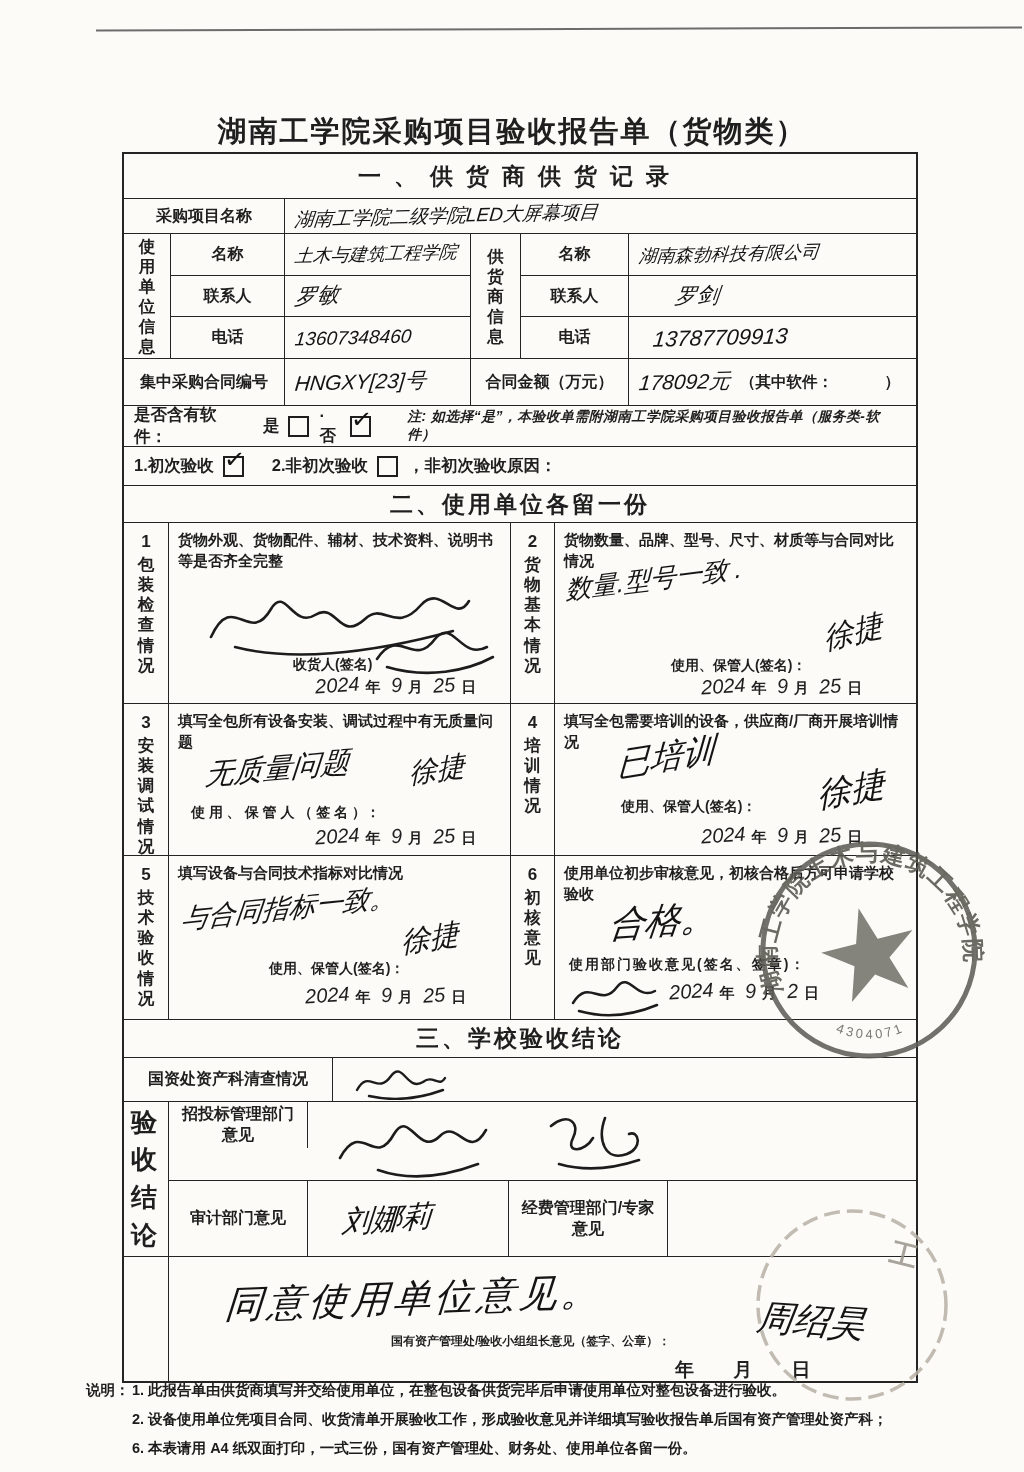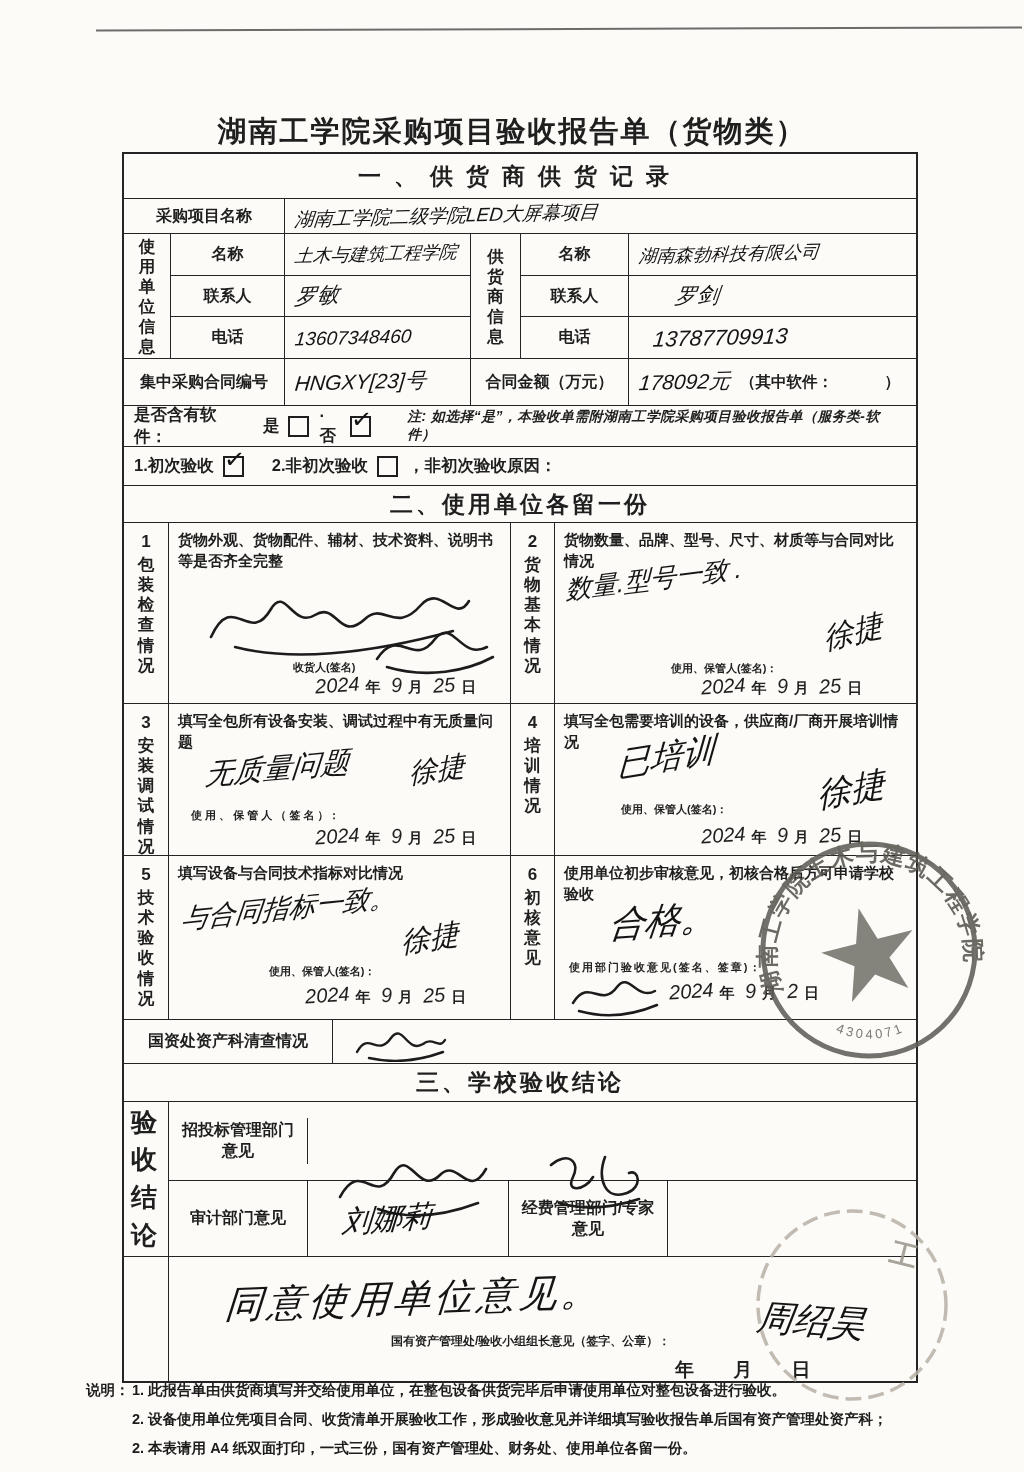--- a/index.html
+++ b/index.html
@@ -37,21 +37,21 @@
   .vcell{display:flex;align-items:center;justify-content:center;}
   .vtext{width:20px;word-break:break-all;line-height:1.22;text-align:center;font-weight:600;font-size:16.5px;}
   .numcell{display:flex;flex-direction:column;align-items:center;padding-top:9px;}
   .numcell .num{font-size:17px;font-weight:600;margin-bottom:2px;}
 
   .body{position:relative;padding:6px 9px;font-size:15px;font-weight:600;line-height:1.4;}
 
   .hwi{display:inline-block;font-style:italic;font-weight:500;color:#141414;transform:skewX(-7deg) rotate(-1.5deg);white-space:nowrap;}
   .hw{position:absolute;font-style:italic;font-weight:500;color:#141414;white-space:nowrap;}
   .sig-svg{position:absolute;}
-  .signline{position:absolute;font-weight:600;font-size:11px;white-space:nowrap;}
+  .signline{position:absolute;font-weight:600;font-size:14px;white-space:nowrap;}
   .dateline{position:absolute;white-space:nowrap;font-size:15px;font-weight:600;}
   .dateline .n{display:inline-block;font-style:italic;font-size:20px;font-weight:500;margin:0 6px;transform:rotate(-4deg);}
 
   .cb{display:inline-block;width:17px;height:17px;border:2.2px solid #1e1e1e;position:relative;vertical-align:-3px;margin:0 10px 0 9px;}
   .cb .tick{position:absolute;left:-1px;top:-13px;font-size:25px;font-weight:bold;font-style:normal;transform:rotate(6deg);color:#141414;}
 
   .note-it{font-style:italic;font-weight:bold;font-size:13.8px;letter-spacing:.5px;}
 
   .notes{position:absolute;left:86px;top:1376px;width:935px;font-size:14.5px;font-weight:600;line-height:2.0;color:#1c1c1c;}
   .notes .row1{display:flex;}
@@ -264,39 +264,39 @@
           <path d="M10 32 C 26 6, 38 38, 54 16 C 66 0, 74 30, 92 20 M16 40 C 44 48, 70 44, 94 34" fill="none" stroke="#1c1c1c" stroke-width="2.5" stroke-linecap="round"></path>
         </svg>
         <span class="dateline" style="left:108px;bottom:14px">
           <span class="n">2024</span><span>年</span>
           <span class="n">9</span><span>月</span>
           <span class="n">2</span><span>日</span>
         </span>
       </div>
     </div>
 
+    <div class="r h37">
+        <div class="sec">三、学校验收结论</div>
+      </div>
+
     <div class="r h43">
       <div class="c lab" style="flex:0 0 208px">国资处资产科清查情况</div>
       <div class="c flex1">
         <svg class="sig-svg" style="left:14px;top:4px" width="104" height="38" viewBox="0 0 104 38">
           <path d="M10 28 C 22 6, 30 34, 44 14 C 56 -2, 60 30, 76 20 C 86 12, 92 26, 98 16 M22 34 C 48 40, 74 36, 96 28" fill="none" stroke="#1c1c1c" stroke-width="2.4" stroke-linecap="round"></path>
         </svg>
       </div>
     </div>
 
-    <div class="r h37">
-        <div class="sec">三、学校验收结论</div>
-      </div>
-
     <div class="r" style="height:154px">
       <div class="c vcell" style="flex:0 0 44px">
         <div class="vlab-big">验收结论</div>
       </div>
       <div class="c flex1 stack" style="border-left:1.9px solid #242424">
-        <div style="display:flex;flex:0 0 78px;align-items:center">
+        <div style="display:flex;flex:0 0 78px;align-items:flex-start">
           <div class="lab" style="flex:0 0 126px;border-right:1.9px solid #242424">招投标管理部门意见</div>
           <div style="flex:0 0 200px;position:relative;border-right:1.9px solid #242424">
             <svg class="sig-svg" style="left:14px;top:6px" width="172" height="70" viewBox="0 0 172 70">
               <path d="M18 50 C 40 10, 52 62, 72 26 C 88 0, 96 50, 118 28 C 136 10, 146 54, 164 22 M56 62 C 90 74, 124 68, 156 56" fill="none" stroke="#1c1c1c" stroke-width="2.6" stroke-linecap="round"></path>
             </svg>
           </div>
           <div style="flex:1;position:relative">
             <svg class="sig-svg" style="left:22px;top:6px" width="122" height="66" viewBox="0 0 122 66">
               <path d="M20 18 C 36 4, 50 14, 42 30 C 34 46, 54 44, 62 30 M74 10 C 66 32, 74 54, 96 46 C 112 40, 108 22, 98 26 M28 56 C 56 64, 84 60, 108 52" fill="none" stroke="#1c1c1c" stroke-width="2.6" stroke-linecap="round"></path>
             </svg>
@@ -348,15 +348,15 @@
     <circle cx="102" cy="102" r="94" fill="none" stroke="#b7b0a6" stroke-width="3.5" stroke-dasharray="16 7"></circle>
     <text x="138" y="58" font-size="28" font-weight="bold" fill="#9a948b" transform="rotate(14 138 58)">工</text>
   </svg>
 
   <div class="notes">
     <div class="row1">
       <span class="nlabel">说明：</span>
       <span>1. 此报告单由供货商填写并交给使用单位，在整包设备供货完毕后申请使用单位对整包设备进行验收。</span>
     </div>
     <div class="cont">2. 设备使用单位凭项目合同、收货清单开展验收工作，形成验收意见并详细填写验收报告单后国有资产管理处资产科；</div>
-    <div class="cont">2. 本表请用 A4 纸双面打印，一式三份，国有资产管理处、财务处、使用单位各留一份。</div>
+    <div class="cont">6. 本表请用 A4 纸双面打印，一式三份，国有资产管理处、财务处、使用单位各留一份。</div>
   </div>
 </div>
 
 </body></html>

